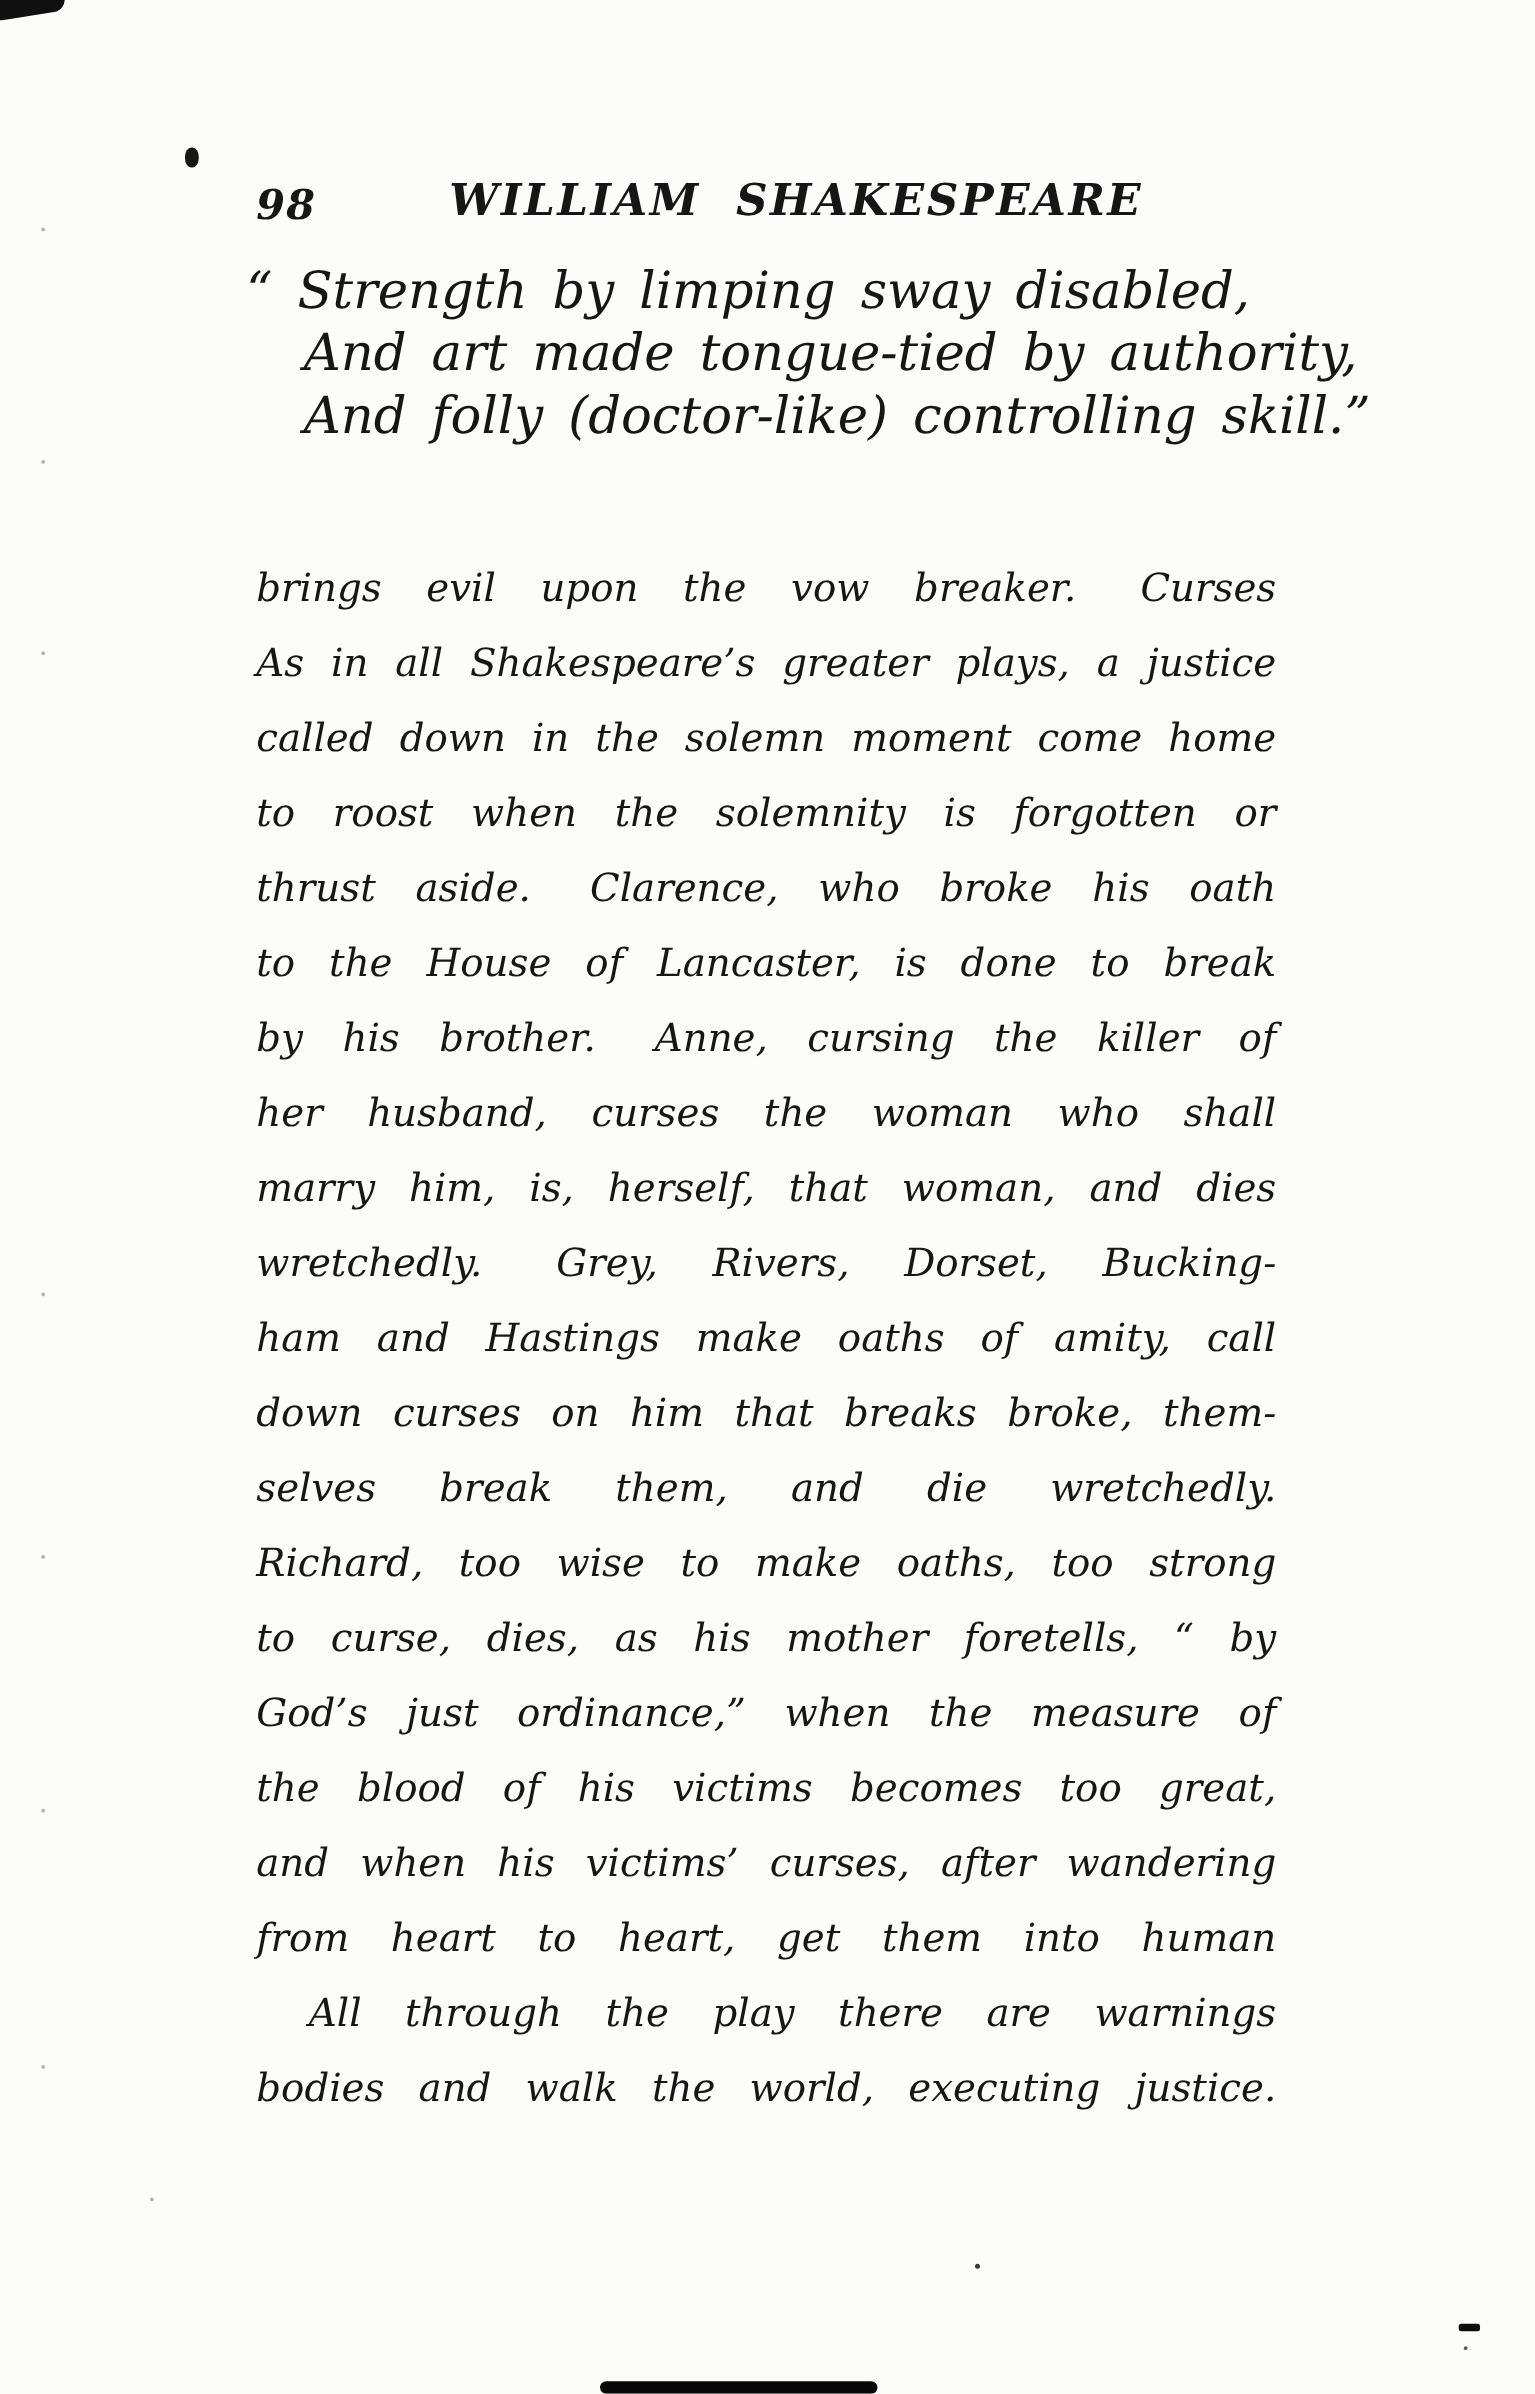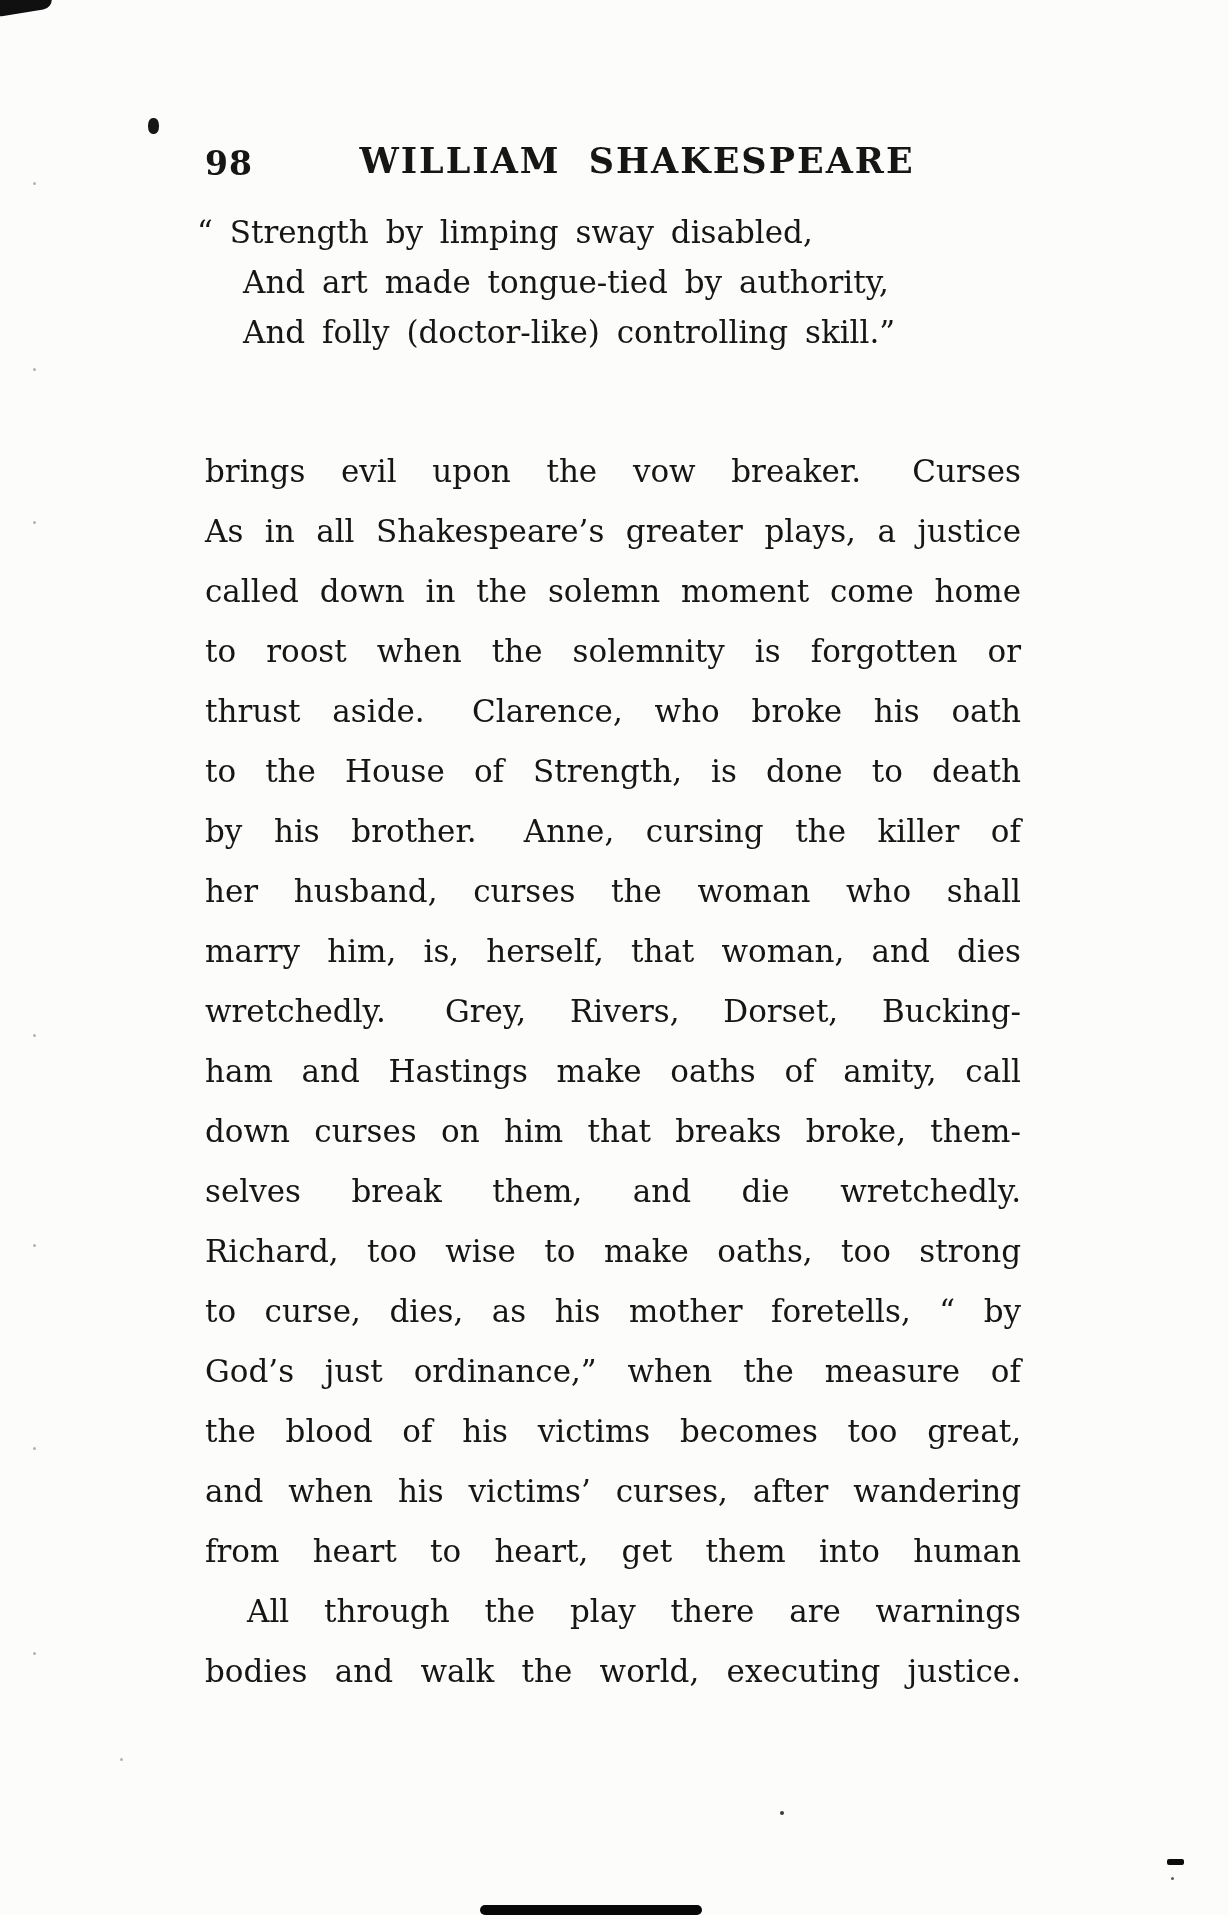--- a/index.html
+++ b/index.html
@@ -11,20 +11,21 @@
     height: 1915px;
     position: relative;
     background: #fcfcfb;
     font-family: "DejaVu Serif", "Liberation Serif", serif;
     color: #161616;
     overflow: hidden;
   }
   .page {
     position: absolute;
     inset: 0;
+    font-style: italic;
   }
   .column {
     position: absolute;
     left: 205px;
     width: 816px;
     top: 0;
   }
   
   .header {
     position: absolute;
@@ -54,21 +55,21 @@
     white-space: nowrap;
   }
   
   .quote {
     position: absolute;
     top: 207px;
     left: 0;
     width: 100%;
   }
   .quote .line {
-    font-size: 31px;
+    font-size: 41px;
     line-height: 50px;
     word-spacing: 7px;
     padding-left: 38px;
     white-space: nowrap;
   }
   .quote .line.first {
     text-indent: -46px;
   }
   
   .bodytext {
@@ -134,21 +135,21 @@
       <div class="line">And art made tongue-tied by authority,</div>
       <div class="line">And folly (doctor-like) controlling skill.”</div>
     </div>
 
     <div class="bodytext">
       <div class="line">brings evil upon the vow breaker.  Curses</div>
       <div class="line">As in all Shakespeare’s greater plays, a justice</div>
       <div class="line">called down in the solemn moment come home</div>
       <div class="line">to roost when the solemnity is forgotten or</div>
       <div class="line">thrust aside.  Clarence, who broke his oath</div>
-      <div class="line">to the House of Strength, is done to death</div>
+      <div class="line">to the House of Lancaster, is done to break</div>
       <div class="line">by his brother.  Anne, cursing the killer of</div>
       <div class="line">her husband, curses the woman who shall</div>
       <div class="line">marry him, is, herself, that woman, and dies</div>
       <div class="line">wretchedly.  Grey, Rivers, Dorset, Bucking-</div>
       <div class="line">ham and Hastings make oaths of amity, call</div>
       <div class="line">down curses on him that breaks broke, them-</div>
       <div class="line">selves break them, and die wretchedly.</div>
       <div class="line">Richard, too wise to make oaths, too strong</div>
       <div class="line">to curse, dies, as his mother foretells, “ by</div>
       <div class="line">God’s just ordinance,” when the measure of</div>

